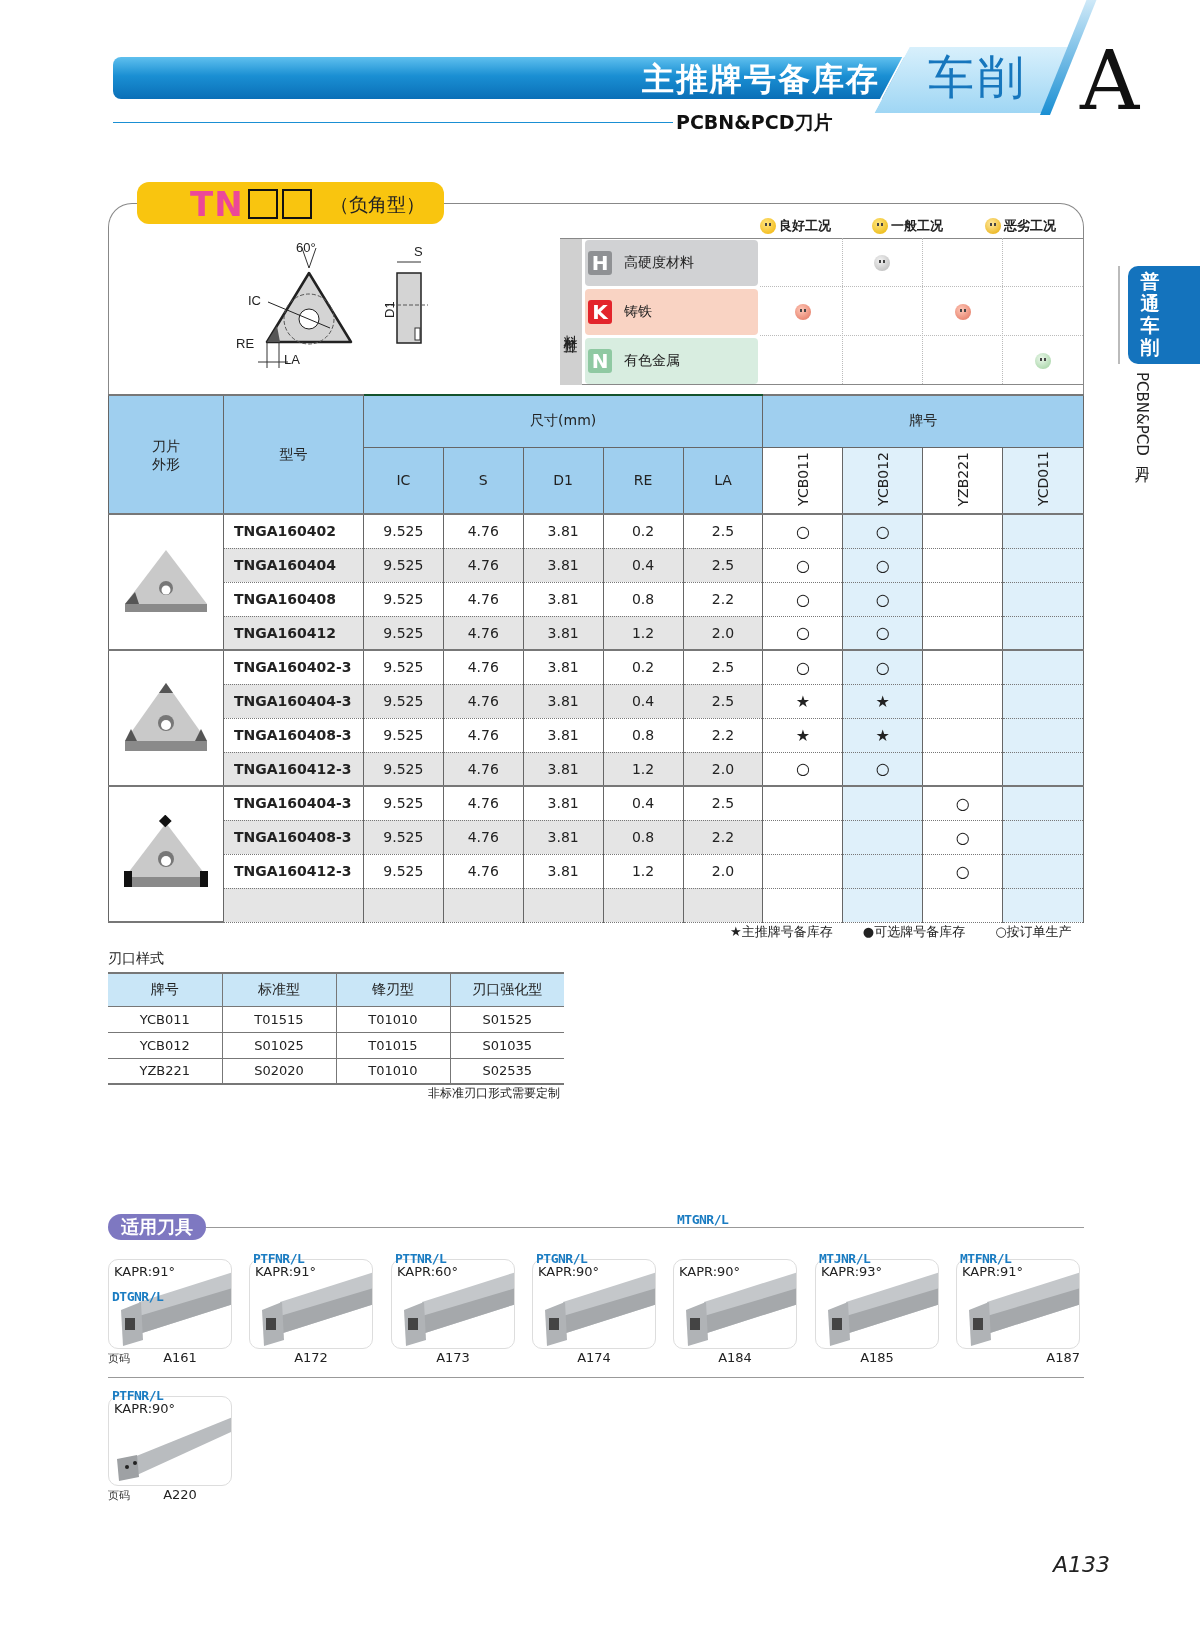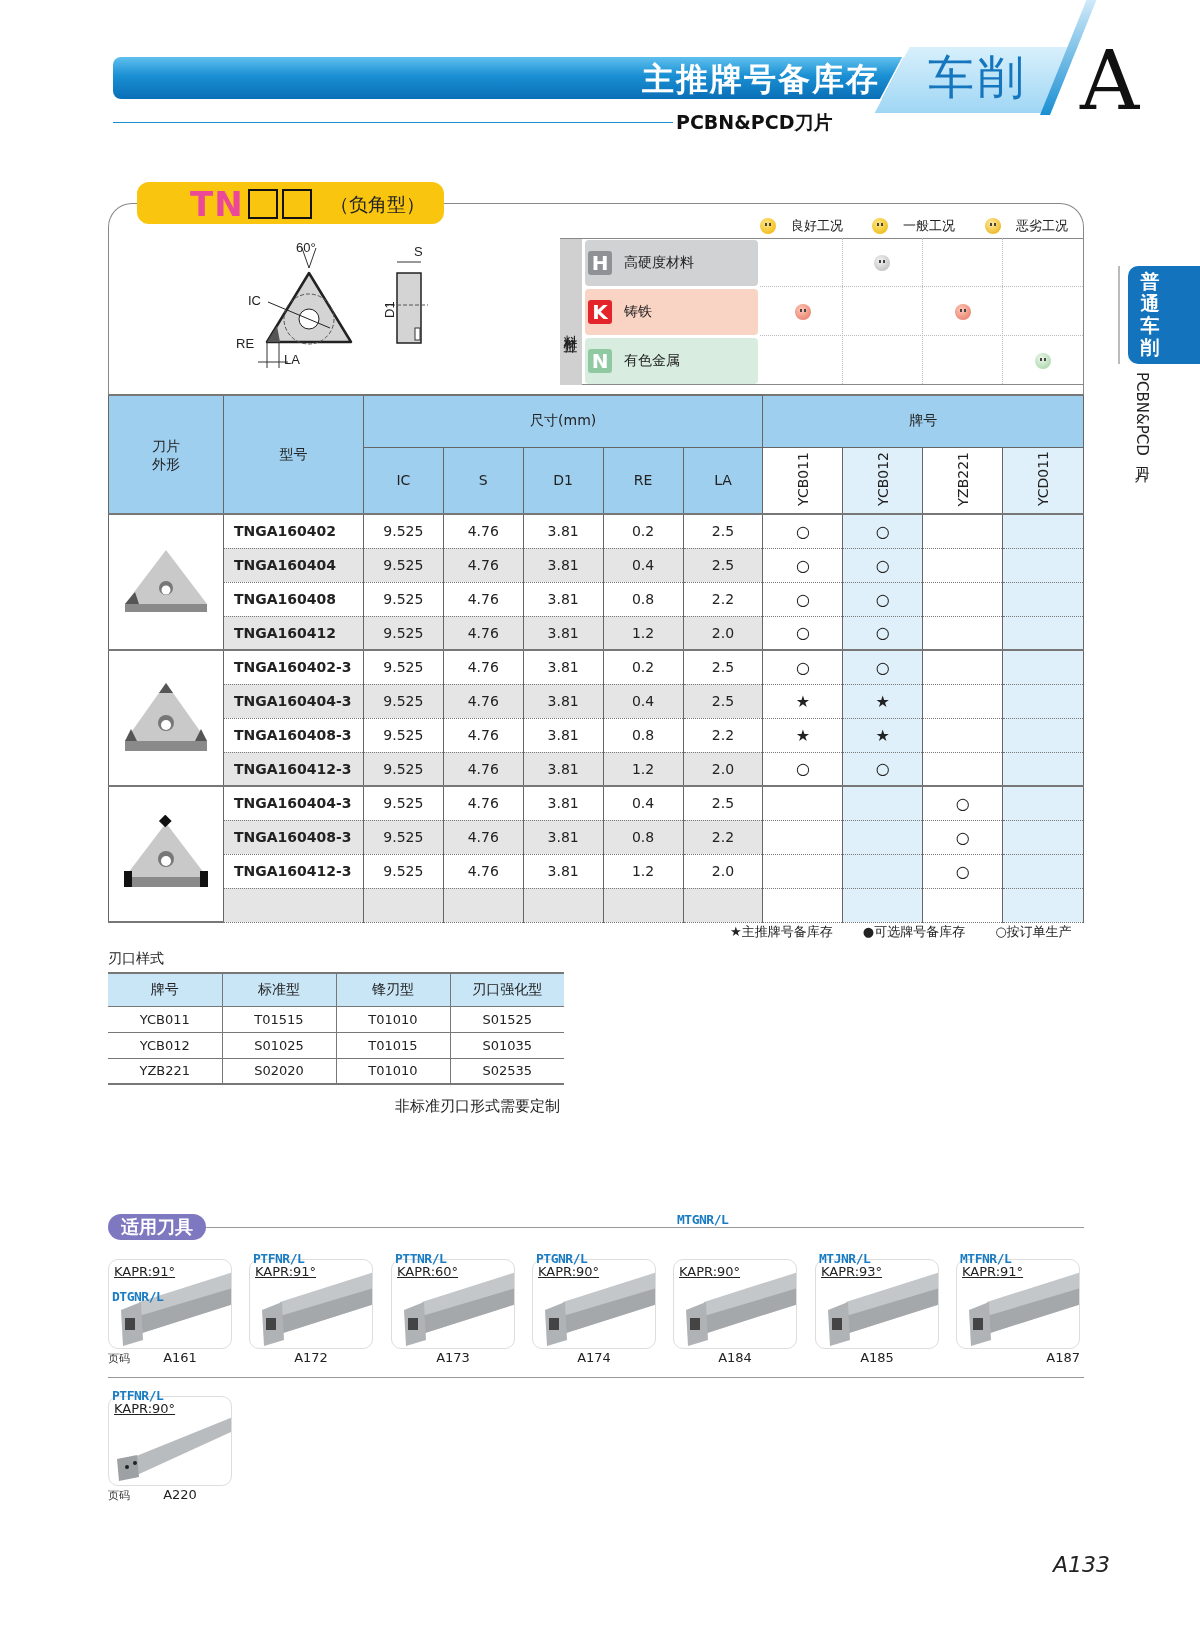--- a/index.html
+++ b/index.html
@@ -30,21 +30,21 @@
   .frame { left: 108px; top: 203px; width: 976px; height: 715px; border: 1px solid #888; border-radius: 24px 24px 0 0; border-bottom: none; }
   .tn-badge { left: 137px; top: 182px; width: 307px; height: 42px; background: #f9c50f; border-radius: 12px; }
   .tn-text { left: 190px; top: 184px; font-size: 34px; font-weight: 900; color: #ec4899; letter-spacing: 1px; }
   .tn-box { display: inline-block; width: 30px; height: 30px; border: 2px solid #111; vertical-align: -3px; margin-left: 4px; background: #f9c50f; }
   .tn-sub { left: 330px; top: 192px; font-size: 19px; color: #222; }
 
   
   .drawing { left: 230px; top: 240px; }
 
   
-  .cond-legend { top: 217px; font-size: 13px; color: #222; display: flex; align-items: center; gap: 15px; }
+  .cond-legend { top: 217px; font-size: 13px; color: #222; display: flex; align-items: center; gap: 3px; font-weight: bold; }
   .face { display: inline-block; width: 16px; height: 16px; border-radius: 50%; position: relative; }
   .face::before, .face::after { content: ""; position: absolute; top: 5px; width: 2px; height: 3px; background: #444; }
   .face::before { left: 5px; } .face::after { right: 5px; }
   .face.good { background: radial-gradient(circle at 40% 35%, #ffe680, #f0b000); }
   .face.norm { background: radial-gradient(circle at 40% 35%, #ffe680, #e8b200); }
   .face.bad { background: radial-gradient(circle at 40% 35%, #ffe9a0, #e6a900); }
   .face.gray { background: radial-gradient(circle at 40% 35%, #f3f3f3, #b5b5b5); }
   .face.red { background: radial-gradient(circle at 40% 35%, #ffc8b8, #e0705a); }
   .face.green { background: radial-gradient(circle at 40% 35%, #eaf7ea, #9ccf9c); }
 
@@ -72,28 +72,28 @@
   .legend-bottom { left: 730px; top: 923px; font-size: 13px; color: #222; word-spacing: 4px; }
   .legend-bottom span { margin-left: 22px; }
 
   
   .edge-title { left: 108px; top: 950px; font-size: 14px; }
   .edge-table { left: 108px; top: 972px; width: 456px; }
   .edge-table th { background: #c9e6f7; font-weight: normal; height: 33px; font-size: 14px; border-right: 1px solid #777; border-top: 2px solid #777; }
   .edge-table td { height: 26px; text-align: center; font-size: 13px; border-right: 1px solid #777; border-top: 1px solid #777; }
   .edge-table tr:last-child td { border-bottom: 2px solid #777; }
   .edge-table th:last-child, .edge-table td:last-child { border-right: none; }
-  .edge-note { left: 395px; top: 1085px; font-size: 15px; margin-top: 12px; }
+  .edge-note { left: 428px; top: 1085px; font-size: 12px; }
 
   
   .tools-badge { left: 108px; top: 1214px; width: 98px; height: 26px; background: #7e78c1; border-radius: 13px; color: #fff; font-size: 18px; font-weight: bold; text-align: center; line-height: 26px; }
   .tools-line { left: 206px; top: 1227px; width: 878px; height: 1px; background: #999; }
   .tool { position: absolute; width: 124px; height: 90px; border: 1px solid #ddd; border-radius: 10px; background: #fff; overflow: hidden; }
   .tool-name { position: absolute; font-size: 13px; font-weight: bold; color: #1a7cc2; font-family: "DejaVu Sans Mono","Liberation Mono",monospace; letter-spacing: -0.5px; }
-  .tool-kapr { position: absolute; font-size: 13px; color: #222; text-decoration: underline; }
+  .tool-kapr { position: absolute; font-size: 13px; color: #222; }
   .tool-page { position: absolute; font-size: 13px; color: #222; width: 124px; text-align: center; }
   .page-lbl { position: absolute; font-size: 11px; color: #333; }
   .sep-line { left: 108px; top: 1377px; width: 976px; height: 1px; background: #999; }
   .page-no { left: 1053px; top: 1552px; font-size: 22px; font-style: italic; color: #222; }
 </style>
 </head>
 <body>
 
 <div class="abs hdr-bar"></div>
 <div class="abs hdr-title">主推牌号备库存</div>
@@ -190,21 +190,21 @@
       <col style="width:80px">
     <col style="width:80px">
       <col style="width:80px">
       <col style="width:80px">
       <col style="width:81px">
   </colgroup>
   <thead>
     <tr style="height:52px">
       <th rowspan="2" style="border-top:2px solid #777"><span style="display:inline-block;width:32px;line-height:18px">刀片外形</span></th>
       <th rowspan="2" style="border-top:2px solid #777">型号</th>
-      <th colspan="5" style="border-top:2px solid #737373;border-bottom:1px solid #666">尺寸(mm)</th>
+      <th colspan="5" style="border-top:2px solid #14532d;border-bottom:1px solid #666">尺寸(mm)</th>
       <th colspan="4" style="border-top:2px solid #777;border-bottom:1px solid #666">牌号</th>
     </tr>
     <tr style="height:67px">
       <th>IC</th>
       <th>S</th>
       <th>D1</th>
       <th>RE</th>
       <th>LA</th>
       <th style="background:#fff"><span class="vtext">YCB011</span></th>
       <th style="background:#dff0fa"><span class="vtext">YCB012</span></th>

